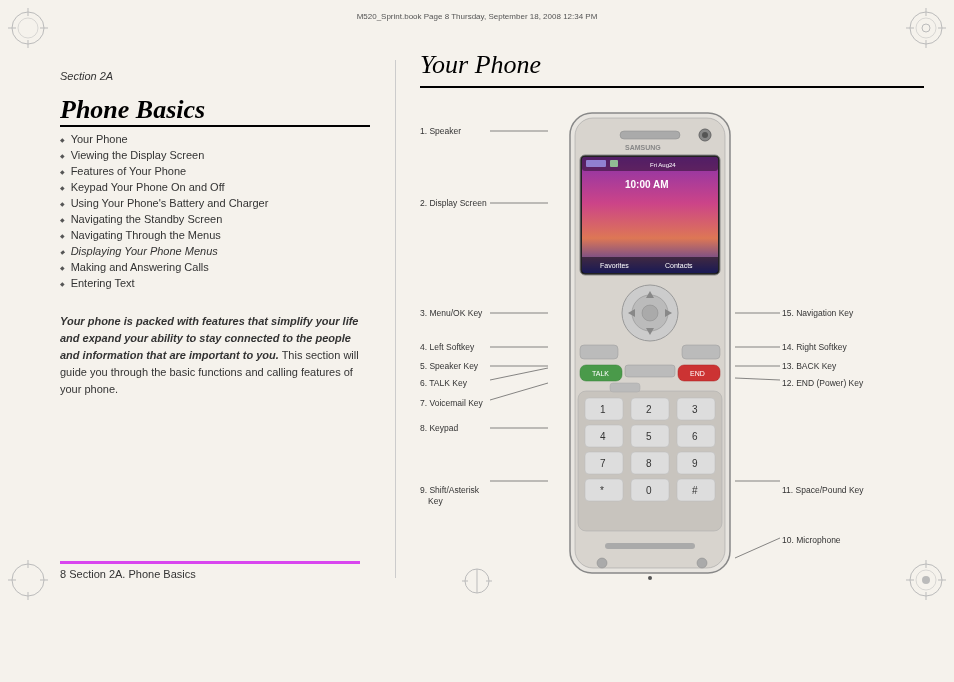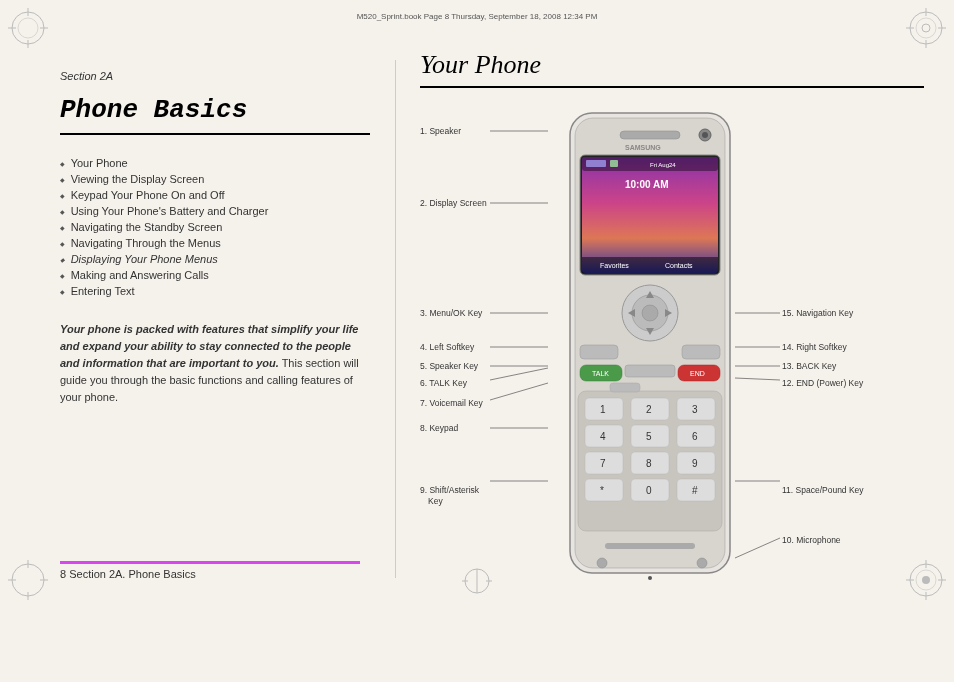--- a/index.html
+++ b/index.html
@@ -66,23 +66,23 @@
       margin-bottom: 13px;
       font-style: italic;
     }
 
     .chapter-title {
       font-size: 26px;
       font-weight: bold;
       font-style: italic;
       color: #000;
       border-bottom: 2px solid #000;
-      padding-bottom: 8px;
-      margin-bottom: 20px;
-      font-family: Liberation Mono, monospace;
+      padding-bottom: 0;
+      margin-bottom: 4px;
+      font-family: Liberation Serif, serif;
     }
 
     .toc-list {
       list-style: none;
       margin-bottom: 22px;
     }
 
     .toc-list li {
       font-size: 11px;
       color: #333;
@@ -214,20 +214,21 @@
 
   <div class="print-info">M520_Sprint.book  Page 8  Thursday, September 18, 2008  12:34 PM</div>
 
   <div class="left-col">
     <div class="section-label">Section 2A</div>
     <div class="chapter-title">Phone Basics</div>
 
     <ul class="toc-list">
       <li>Your Phone</li>
       <li>Viewing the Display Screen</li>
+      <li>Features of Your Phone</li>
       <li>Keypad Your Phone On and Off</li>
       <li>Using Your Phone's Battery and Charger</li>
       <li style="">Navigating the Standby Screen</li>
       <li style="">Navigating Through the Menus</li>
       <li style="font-style:italic;">Displaying Your Phone Menus</li>
       <li>Making and Answering Calls</li>
       <li>Entering Text</li>
     </ul>
 
     <p class="intro-text">

